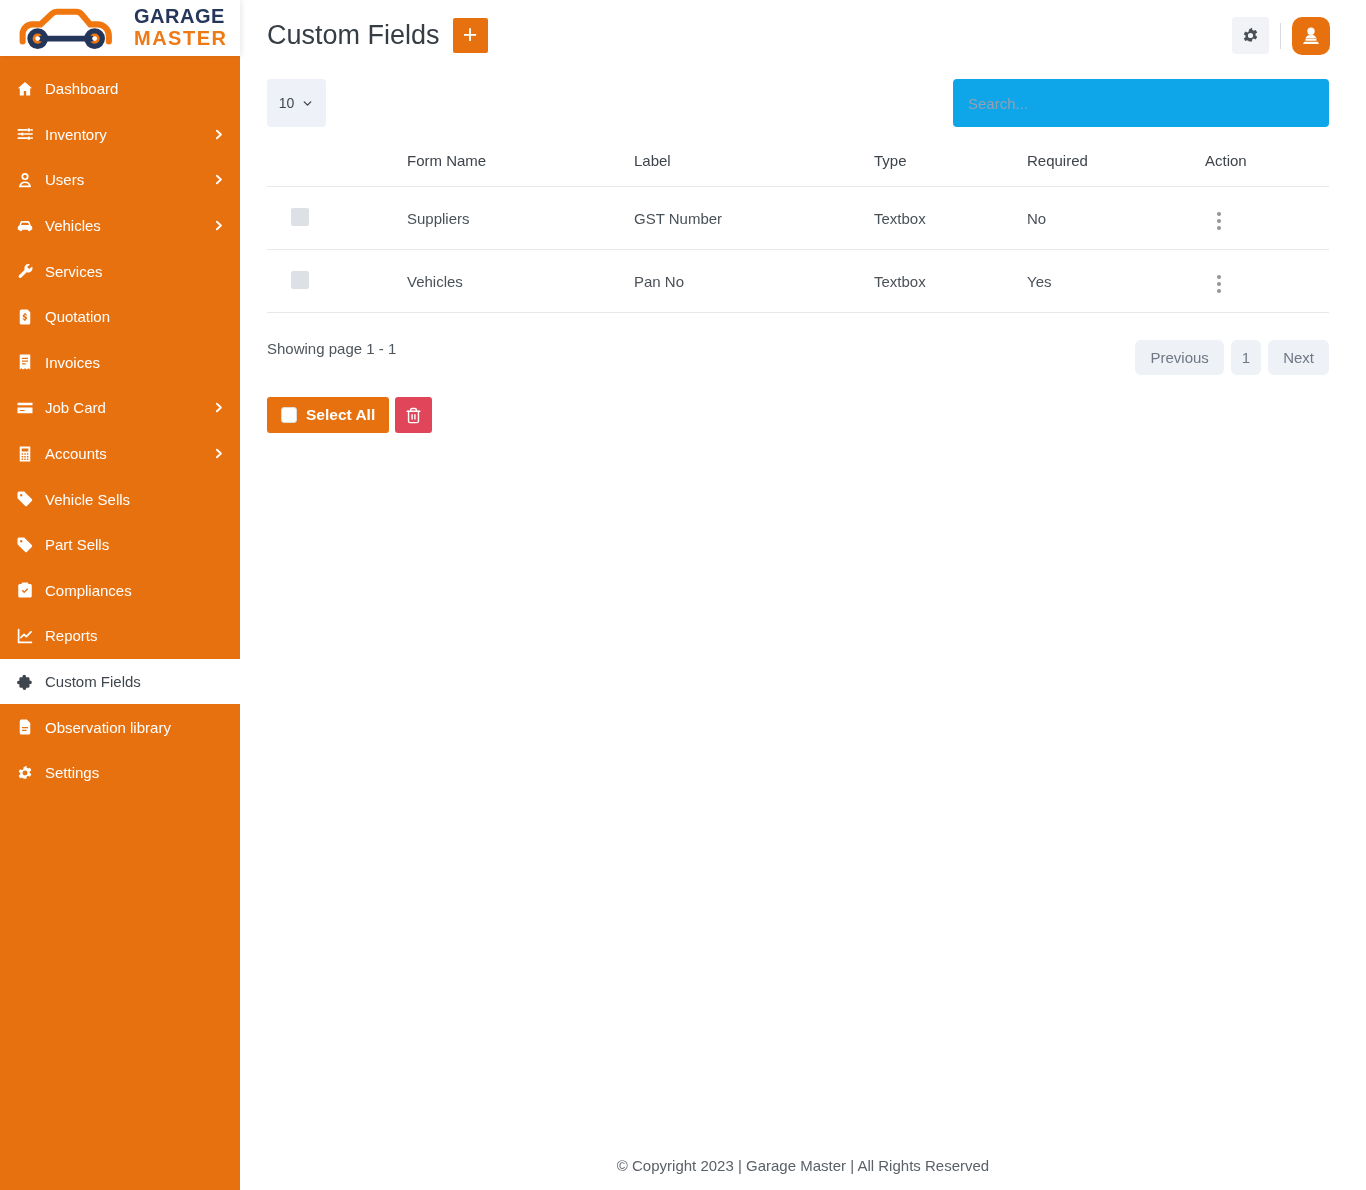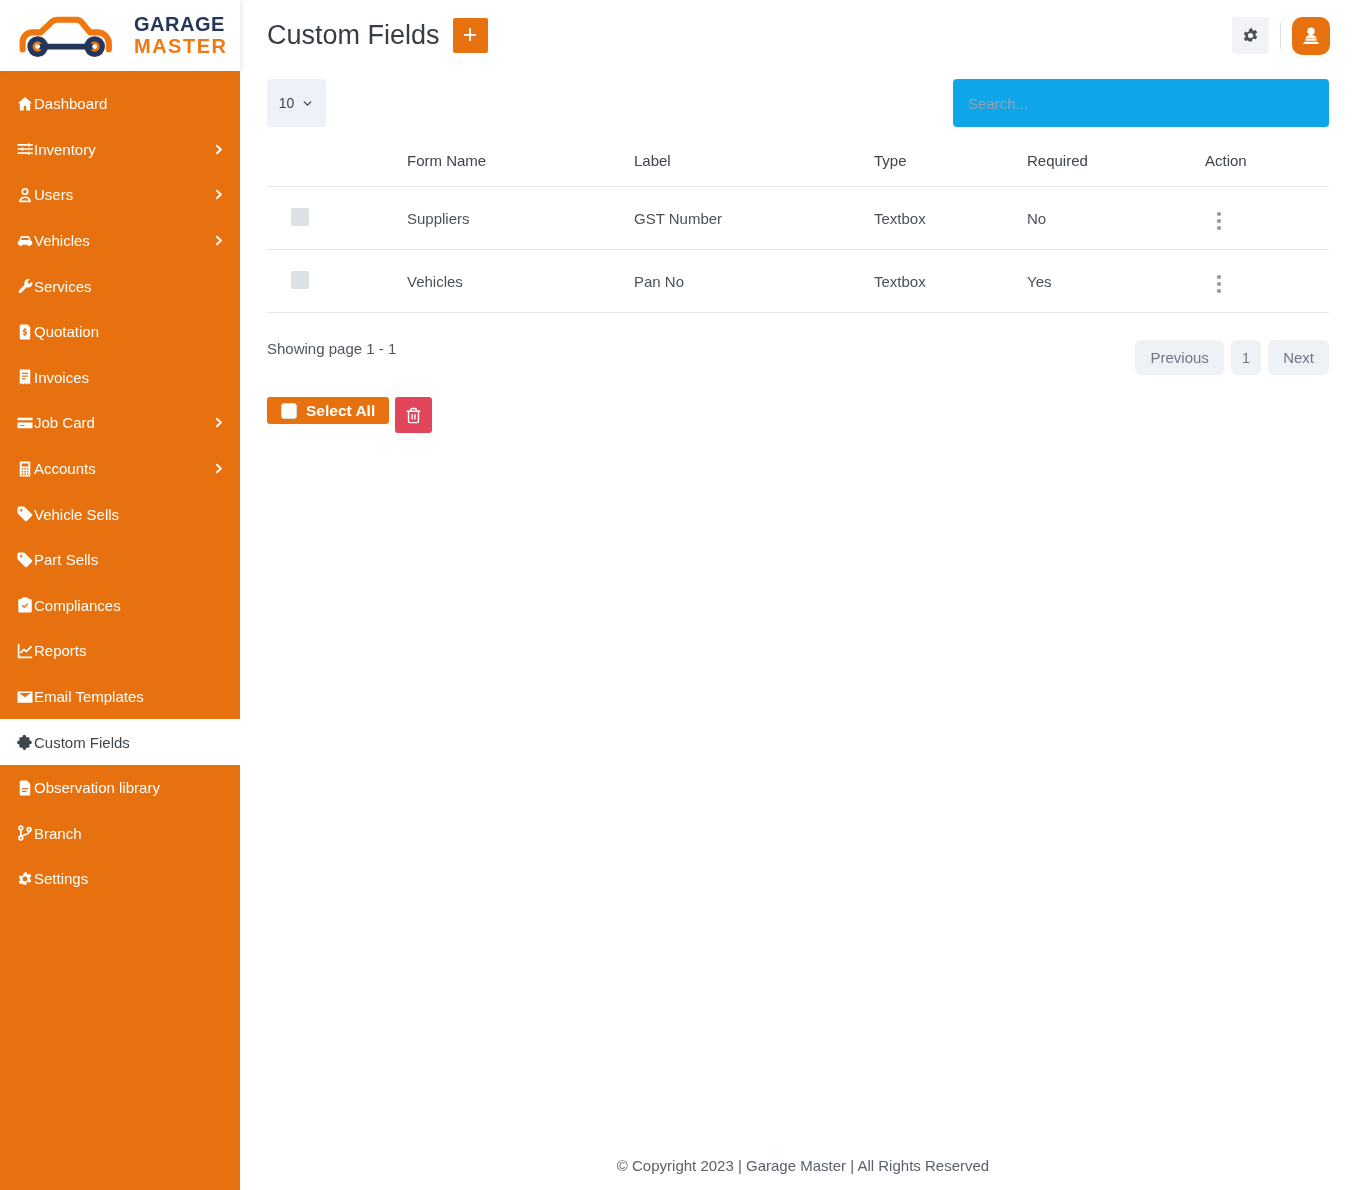--- a/index.html
+++ b/index.html
@@ -13,27 +13,27 @@
   body{
     width:1366px;height:1190px;
     font-family:"Liberation Sans",sans-serif;
     background:#fff;color:#3E454C;
     overflow:hidden;
   }
   .app{display:flex;width:1366px;height:1190px;}
 
   
   .sidebar{flex:0 0 240px;width:240px;background:var(--accent);display:flex;flex-direction:column;}
-  .logo{height:71px;background:#fff;display:flex;align-items:center;gap:4px;padding:0 6px 0 8px;box-shadow:2px 0 5px rgba(0,0,0,.08);position:relative;z-index:2;}
+  .logo{height:56px;background:#fff;display:flex;align-items:center;gap:4px;padding:0 6px 0 8px;box-shadow:2px 0 5px rgba(0,0,0,.08);position:relative;z-index:2;}
   .logo svg{flex:0 0 auto;}
   .logo-text{display:flex;flex-direction:column;line-height:1.08;}
   .logo-line1{font-size:20px;font-weight:bold;color:var(--logo-navy);letter-spacing:.5px;}
   .logo-line2{font-size:20px;font-weight:bold;color:var(--logo-orange);letter-spacing:1.5px;}
   .nav{padding-top:10px;display:flex;flex-direction:column;}
-  .nav-item{height:45.6px;display:flex;align-items:center;padding:0 15px 0 16px;color:#fff;font-size:15px;font-weight:500;cursor:pointer;}
+  .nav-item{height:45.6px;display:flex;align-items:center;gap:11px;padding:0 15px 0 16px;color:#fff;font-size:15px;font-weight:500;cursor:pointer;}
   .nav-item .icon{width:18px;height:18px;flex:0 0 18px;display:flex;align-items:center;justify-content:center;}
   .nav-item .icon svg{width:18px;height:18px;display:block;}
   .nav-item .chev{margin-left:auto;width:13px;height:13px;display:flex;}
   .nav-item .chev svg{width:13px;height:13px;}
   .nav-item.active{background:#fff;color:#3E454C;}
 
   
   .main{flex:1;display:flex;flex-direction:column;min-width:0;}
   .topbar{height:71px;flex:0 0 71px;display:flex;align-items:center;padding:0 36px 0 27px;}
   .page-title{font-size:27px;color:#363D44;font-weight:500;}
@@ -61,21 +61,21 @@
   .kebab{display:inline-flex;flex-direction:column;gap:3px;padding:4px 6px;margin-left:6px;cursor:pointer;}
   .kebab span{width:4px;height:4px;border-radius:50%;background:#8F959B;display:block;}
 
   .table-foot{display:flex;align-items:flex-start;justify-content:space-between;margin-top:27px;}
   .showing{font-size:15px;color:#4F565C;}
   .pager{display:flex;gap:7px;padding-left:7px;}
   .page-btn{background:#EEF1F6;color:#6F7883;font-size:15px;padding:9px 15px;border:none;border-radius:6px;cursor:pointer;font-family:"Liberation Sans",sans-serif;}
   .page-btn.num{padding:9px 11px;}
 
   .bulk{display:flex;gap:6px;margin-top:22px;}
-  .select-all{height:27px;background:var(--accent);color:#fff;border:none;border-radius:3px;display:flex;align-items:center;gap:9px;padding:0 14px;font-size:15.5px;font-weight:bold;cursor:pointer;font-family:"Liberation Sans",sans-serif;}
+  .select-all{height:36px;background:var(--accent);color:#fff;border:none;border-radius:3px;display:flex;align-items:center;gap:9px;padding:0 14px;font-size:15.5px;font-weight:bold;cursor:pointer;font-family:"Liberation Sans",sans-serif;}
   .select-all .cb{width:16px;height:16px;background:#fff;border:1px solid #DDD;border-radius:3px;display:inline-block;}
   .del-btn{width:37px;height:36px;background:var(--danger);border:none;border-radius:3px;color:#fff;display:flex;align-items:center;justify-content:center;cursor:pointer;}
   .del-btn svg{width:17px;height:17px;}
 
   .page-footer{margin-top:auto;padding:18px 0 16px;text-align:center;font-size:15px;color:#5B6168;}
 </style>
 </head>
 <body>
 
 <div class="app">
@@ -227,54 +227,35 @@
         </div>
         <div class="nav-item">
           <span class="icon">
             <svg viewBox="0 0 24 24" fill="none" stroke="currentColor" stroke-width="2.3" stroke-linecap="round" stroke-linejoin="round">
               <path d="M3.5 3.5v17h17"></path>
               <path d="m6.5 14 4.2-4.2 3 3L20 6.5"></path>
             </svg>
           </span>
           <span>Reports</span>
         </div>
-        <div class="nav-item">
-          <span class="icon">
-            <svg viewBox="0 0 24 24" fill="currentColor" fill-rule="evenodd">
-              <path d="M2 4.5h20v15H2zm2.3 2.2L12 12.4l7.7-5.7z"></path>
-            </svg>
-          </span>
-          <span>Email Templates</span>
-        </div>
         <div class="nav-item active">
           <span class="icon">
             <svg viewBox="0 0 24 24" fill="currentColor">
               <path d="M11 2.4a2.4 2.4 0 0 1 2.4 2.4c0 .25-.04.5-.11.72H16.5c.83 0 1.5.67 1.5 1.5v3.2c.22-.07.47-.11.72-.11a2.4 2.4 0 1 1 0 4.8c-.25 0-.5-.04-.72-.11v3.2c0 .83-.67 1.5-1.5 1.5h-3c.08.23.13.49.13.76a2.4 2.4 0 1 1-4.8 0c0-.27.05-.53.13-.76H6c-.83 0-1.5-.67-1.5-1.5v-3a2.4 2.4 0 1 1 0-4.58V7c0-.83.67-1.5 1.5-1.5h2.71a2.12 2.12 0 0 1-.11-.72A2.4 2.4 0 0 1 11 2.4z"></path>
             </svg>
           </span>
           <span>Custom Fields</span>
         </div>
         <div class="nav-item">
           <span class="icon">
             <svg viewBox="0 0 24 24" fill="currentColor" fill-rule="evenodd">
               <path d="M14.5 2H7a2 2 0 0 0-2 2v16a2 2 0 0 0 2 2h10a2 2 0 0 0 2-2V6.5zm-6.5 10h8v1.7H8zm0 3.6h6v1.7H8z"></path>
             </svg>
           </span>
           <span>Observation library</span>
-        </div>
-        <div class="nav-item">
-          <span class="icon">
-            <svg viewBox="0 0 24 24" fill="none" stroke="currentColor" stroke-width="2.3" stroke-linecap="round" stroke-linejoin="round">
-              <circle cx="6.5" cy="5.3" r="2.4"></circle>
-              <circle cx="17.5" cy="7.3" r="2.4"></circle>
-              <circle cx="6.5" cy="18.7" r="2.4"></circle>
-              <path d="M6.5 7.7v8.6M17.5 9.7c-.2 2.8-2.6 4-5.4 4.5-1.9.3-3.2.9-3.8 1.8"></path>
-            </svg>
-          </span>
-          <span>Branch</span>
         </div>
         <div class="nav-item">
           <span class="icon">
             <svg viewBox="0 0 24 24" fill="currentColor" fill-rule="evenodd">
               <path d="M13.9 2.2l.4 2.8a7.2 7.2 0 0 1 1.7 1l2.6-1.1 1.9 3.3-2.2 1.7a7.3 7.3 0 0 1 0 2l2.2 1.7-1.9 3.3-2.6-1.1a7.2 7.2 0 0 1-1.7 1l-.4 2.8h-3.8L9.7 19a7.2 7.2 0 0 1-1.7-1l-2.6 1.1-1.9-3.3 2.2-1.7a7.3 7.3 0 0 1 0-2l-2.2-1.7 1.9-3.3L8 8.2a7.2 7.2 0 0 1 1.7-1l.4-2.8zM12 8.7A3.3 3.3 0 1 0 12 15.3 3.3 3.3 0 0 0 12 8.7z"></path>
             </svg>
           </span>
           <span>Settings</span>
         </div>
       </nav>

